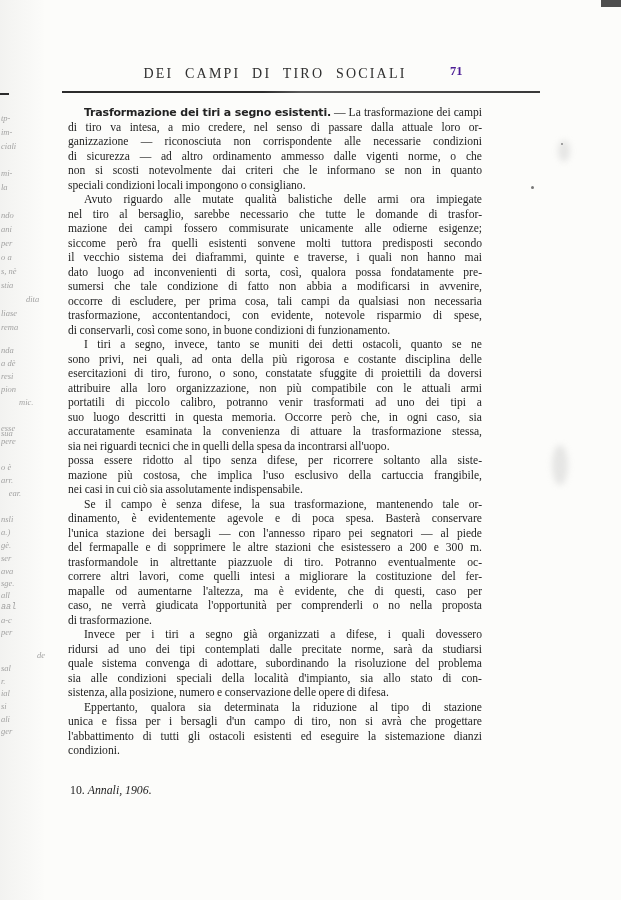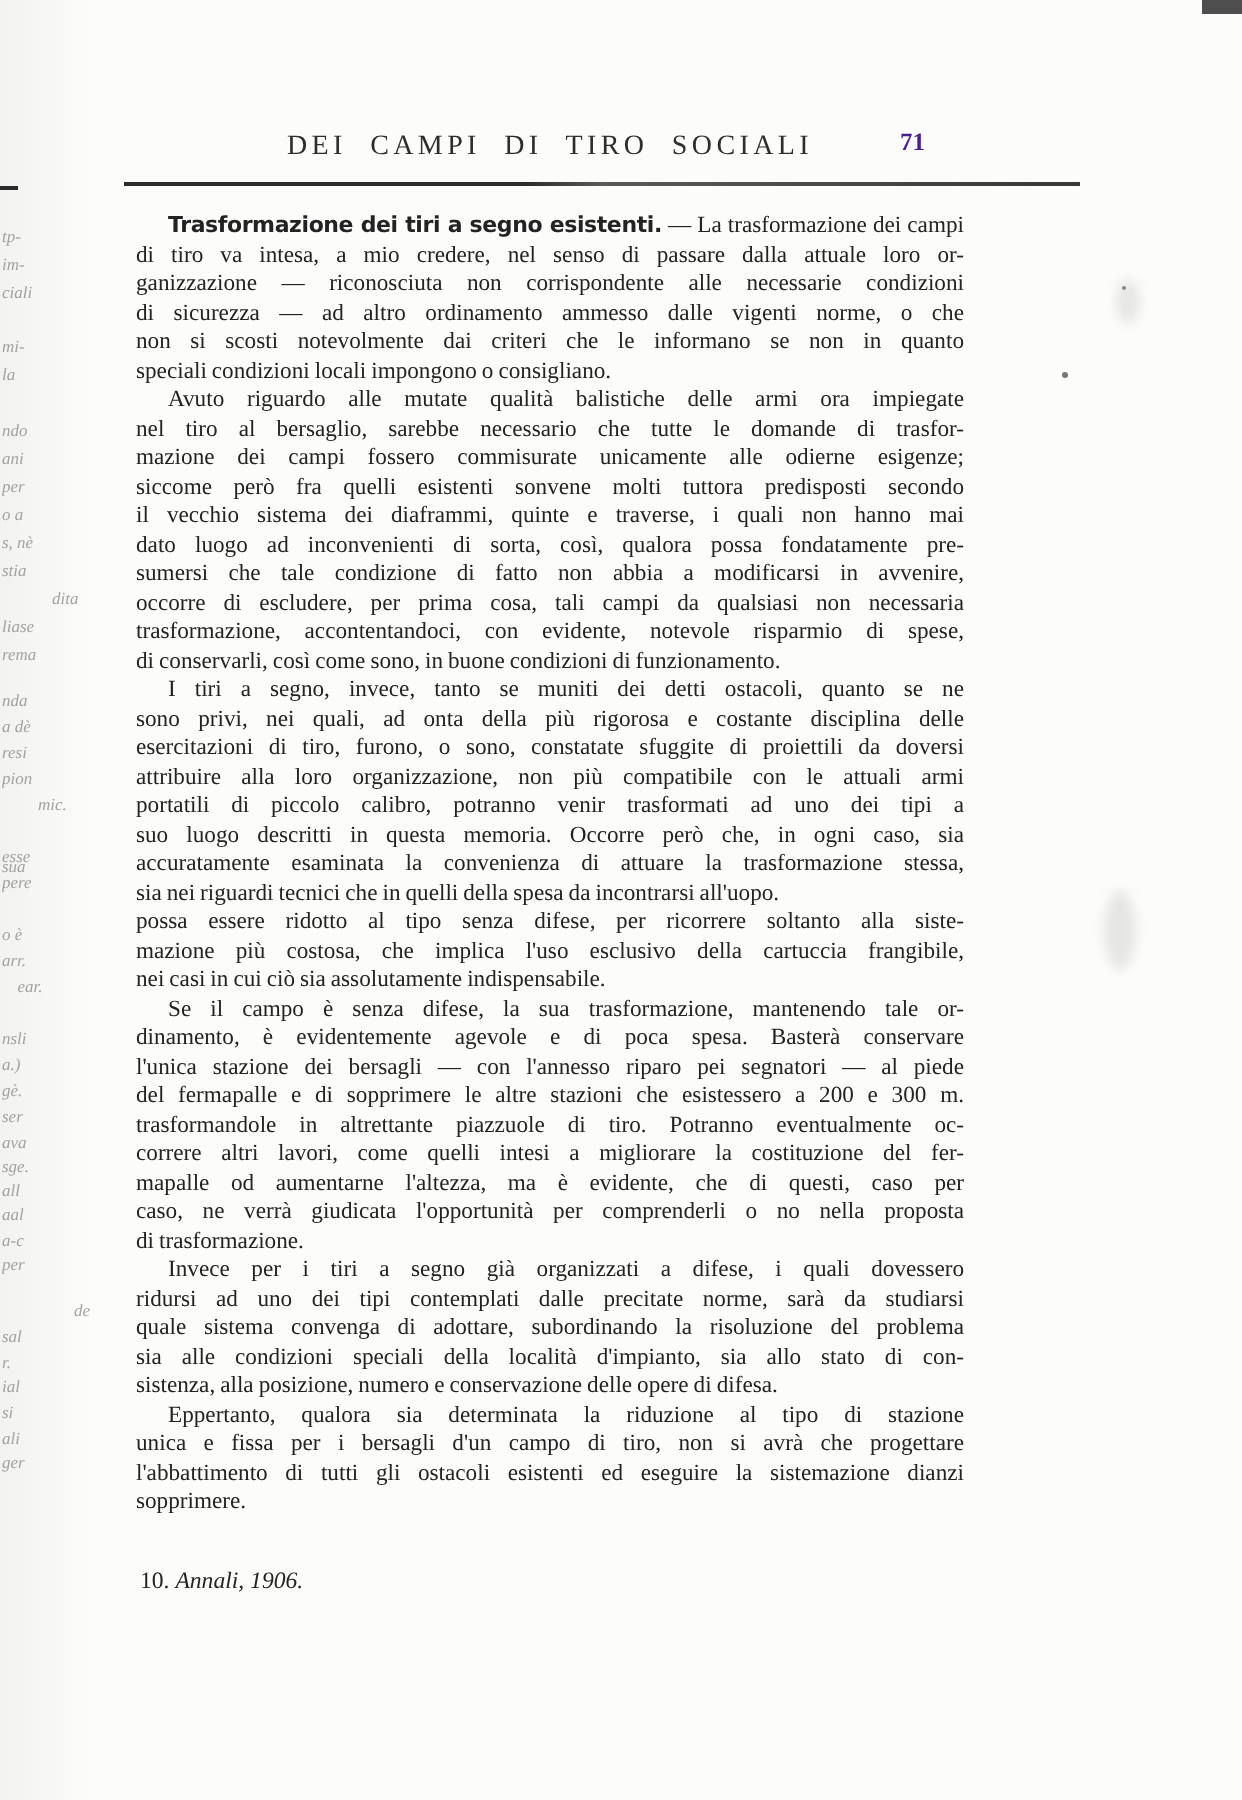--- a/index.html
+++ b/index.html
@@ -115,21 +115,21 @@
       <div class="frag" style="top: 462px;">o è</div>
       <div class="frag" style="top: 475px;">arr.</div>
       <div class="frag" style="top: 488px; text-align: center;">ear.</div>
       <div class="frag" style="top: 514px;">nsli</div>
       <div class="frag" style="top: 527px;">a.)</div>
       <div class="frag" style="top: 540px;">gè.</div>
       <div class="frag" style="top: 553px;">ser</div>
       <div class="frag" style="top: 566px;">ava</div>
       <div class="frag" style="top: 578px;">sge.</div>
       <div class="frag" style="top: 590px;">all</div>
-      <div class="frag" style="top: 602px;">aal</div>
+      <div class="frag" style="top: 602px; font-family: Liberation Mono, monospace;">aal</div>
       <div class="frag" style="top: 615px;">a-c</div>
       <div class="frag" style="top: 627px;">per</div>
       <div class="frag" style="top: 650px; padding-left: 36px;">de</div>
       <div class="frag" style="top: 663px;">sal</div>
       <div class="frag" style="top: 676px;">r.</div>
       <div class="frag" style="top: 688px;">ial</div>
       <div class="frag" style="top: 701px;">si</div>
       <div class="frag" style="top: 714px;">ali</div>
       <div class="frag" style="top: 726px;">ger</div>
     </div>
@@ -179,21 +179,21 @@
       <div class="line">caso, ne verrà giudicata l'opportunità per comprenderli o no nella proposta</div>
       <div class="line last">di trasformazione.</div>
       <div class="line first">Invece per i tiri a segno già organizzati a difese, i quali dovessero</div>
       <div class="line">ridursi ad uno dei tipi contemplati dalle precitate norme, sarà da studiarsi</div>
       <div class="line">quale sistema convenga di adottare, subordinando la risoluzione del problema</div>
       <div class="line">sia alle condizioni speciali della località d'impianto, sia allo stato di con-</div>
       <div class="line last">sistenza, alla posizione, numero e conservazione delle opere di difesa.</div>
       <div class="line first">Eppertanto, qualora sia determinata la riduzione al tipo di stazione</div>
       <div class="line">unica e fissa per i bersagli d'un campo di tiro, non si avrà che progettare</div>
       <div class="line">l'abbattimento di tutti gli ostacoli esistenti ed eseguire la sistemazione dianzi</div>
-      <div class="line last">sopprimere.</div>
+      <div class="line last">condizioni.</div>
     </div>
 
   <div class="footer">
     <span>10.</span>
     <span class="src">Annali, 1906.</span>
   </div>
 
   <div class="speck" style="left:531px;top:186px;width:3px;height:3px;"></div>
   <div class="speck" style="left:561px;top:143px;width:2px;height:2px;"></div>
   <div class="blob" style="left:552px;top:445px;width:16px;height:40px;"></div>

